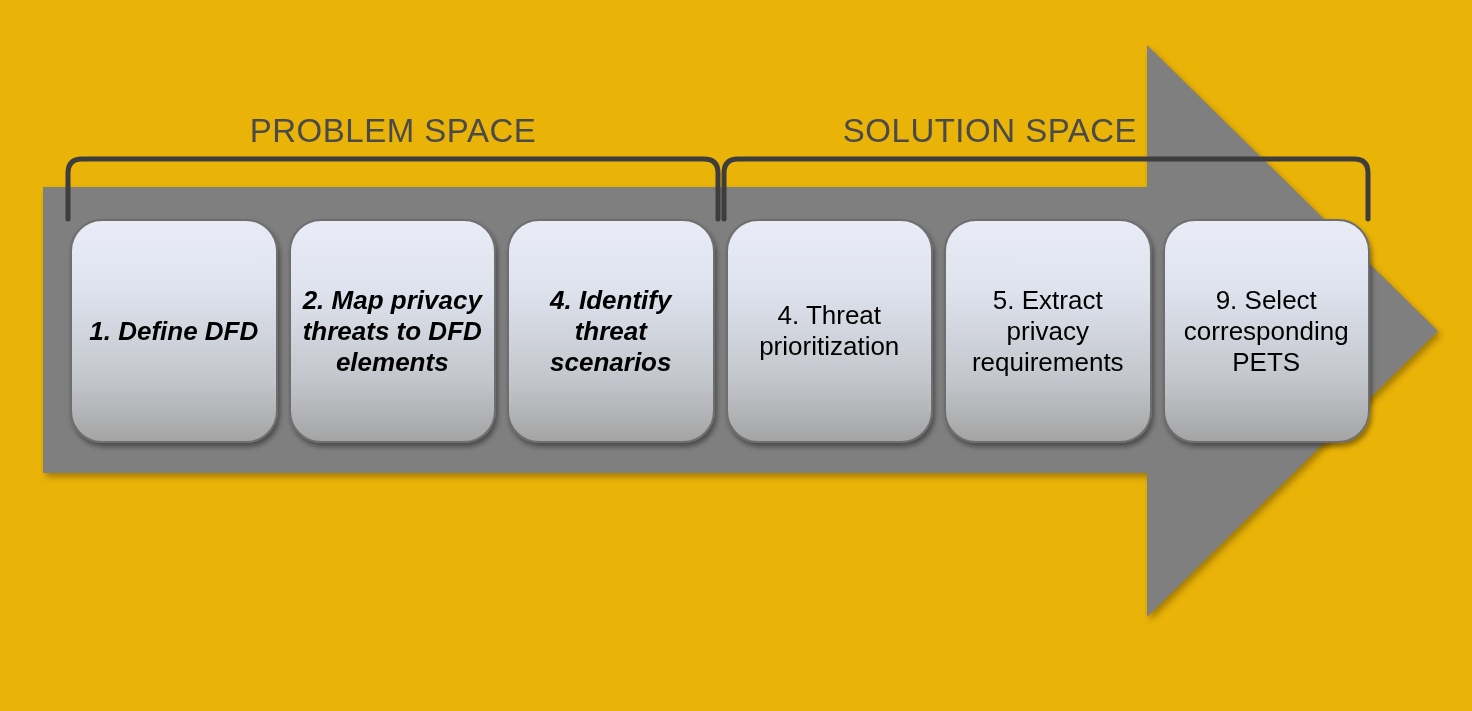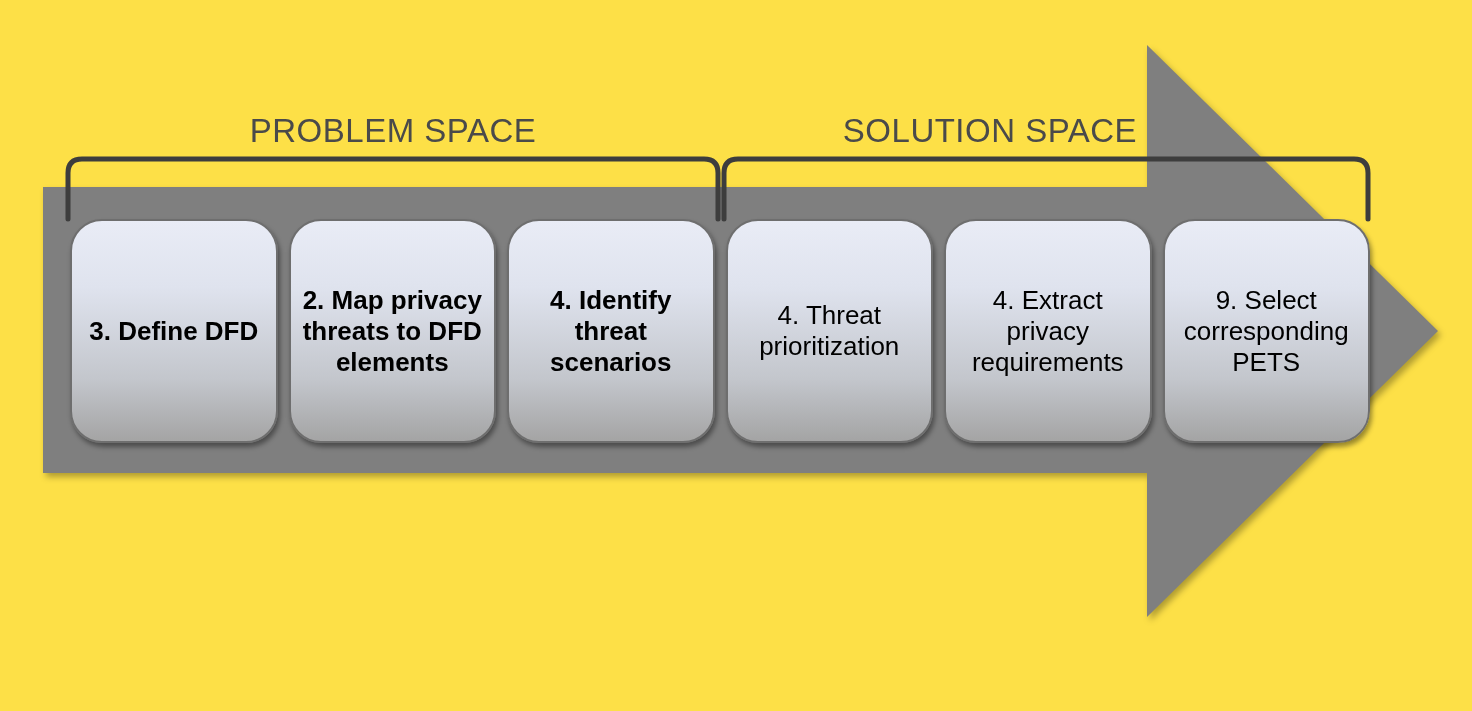--- a/index.html
+++ b/index.html
@@ -4,21 +4,21 @@
 <style>
   html, body {
     margin: 0;
     padding: 0;
     background: #ffffff;
   }
   .stage {
     position: relative;
     width: 1472px;
     height: 711px;
-    background: #fde047;
+    background: #eab308;
     overflow: hidden;
     font-family: "Liberation Sans", sans-serif;
   }
   .arrow-layer {
     position: absolute;
     left: 0;
     top: 0;
     width: 1472px;
     height: 711px;
   }
@@ -66,42 +66,42 @@
     box-shadow: 2px 4px 5px rgba(0,0,0,0.40);
     display: flex;
     align-items: center;
     justify-content: center;
     text-align: center;
     padding: 6px 8px;
     font-size: 26px;
     line-height: 31px;
     color: #000000;
   }
-  .step.bold { font-weight: bold; }
+  .step.bold { font-weight: bold; font-style: italic; }
 </style>
 </head>
 <body>
 
 <div class="stage">
 
   <svg class="arrow-layer" viewBox="0 0 1472 711">
 
     <polygon class="arrow-shape" points="43,187 1147,187 1147,45 1438,331 1147,617 1147,473 43,473" fill="#7f7f7f"></polygon>
 
     <path class="bracket" d="M 68,219 L 68,173 Q 68,159 82,159 L 704,159 Q 718,159 718,173 L 718,219"></path>
 
     <path class="bracket" d="M 724,219 L 724,173 Q 724,159 738,159 L 1354,159 Q 1368,159 1368,173 L 1368,219"></path>
   </svg>
 
   <div class="phase-label problem">PROBLEM SPACE</div>
 
   <div class="phase-label solution">SOLUTION SPACE</div>
 
   <div class="steps-row">
-    <div class="step bold">3. Define DFD</div>
+    <div class="step bold">1. Define DFD</div>
     <div class="step bold">2. Map privacy threats to DFD elements</div>
     <div class="step bold">4. Identify threat scenarios</div>
     <div class="step">4. Threat prioritization</div>
-    <div class="step">4. Extract privacy requirements</div>
+    <div class="step">5. Extract privacy requirements</div>
     <div class="step">9. Select corresponding PETS</div>
   </div>
 
 </div>
 
 </body></html>

